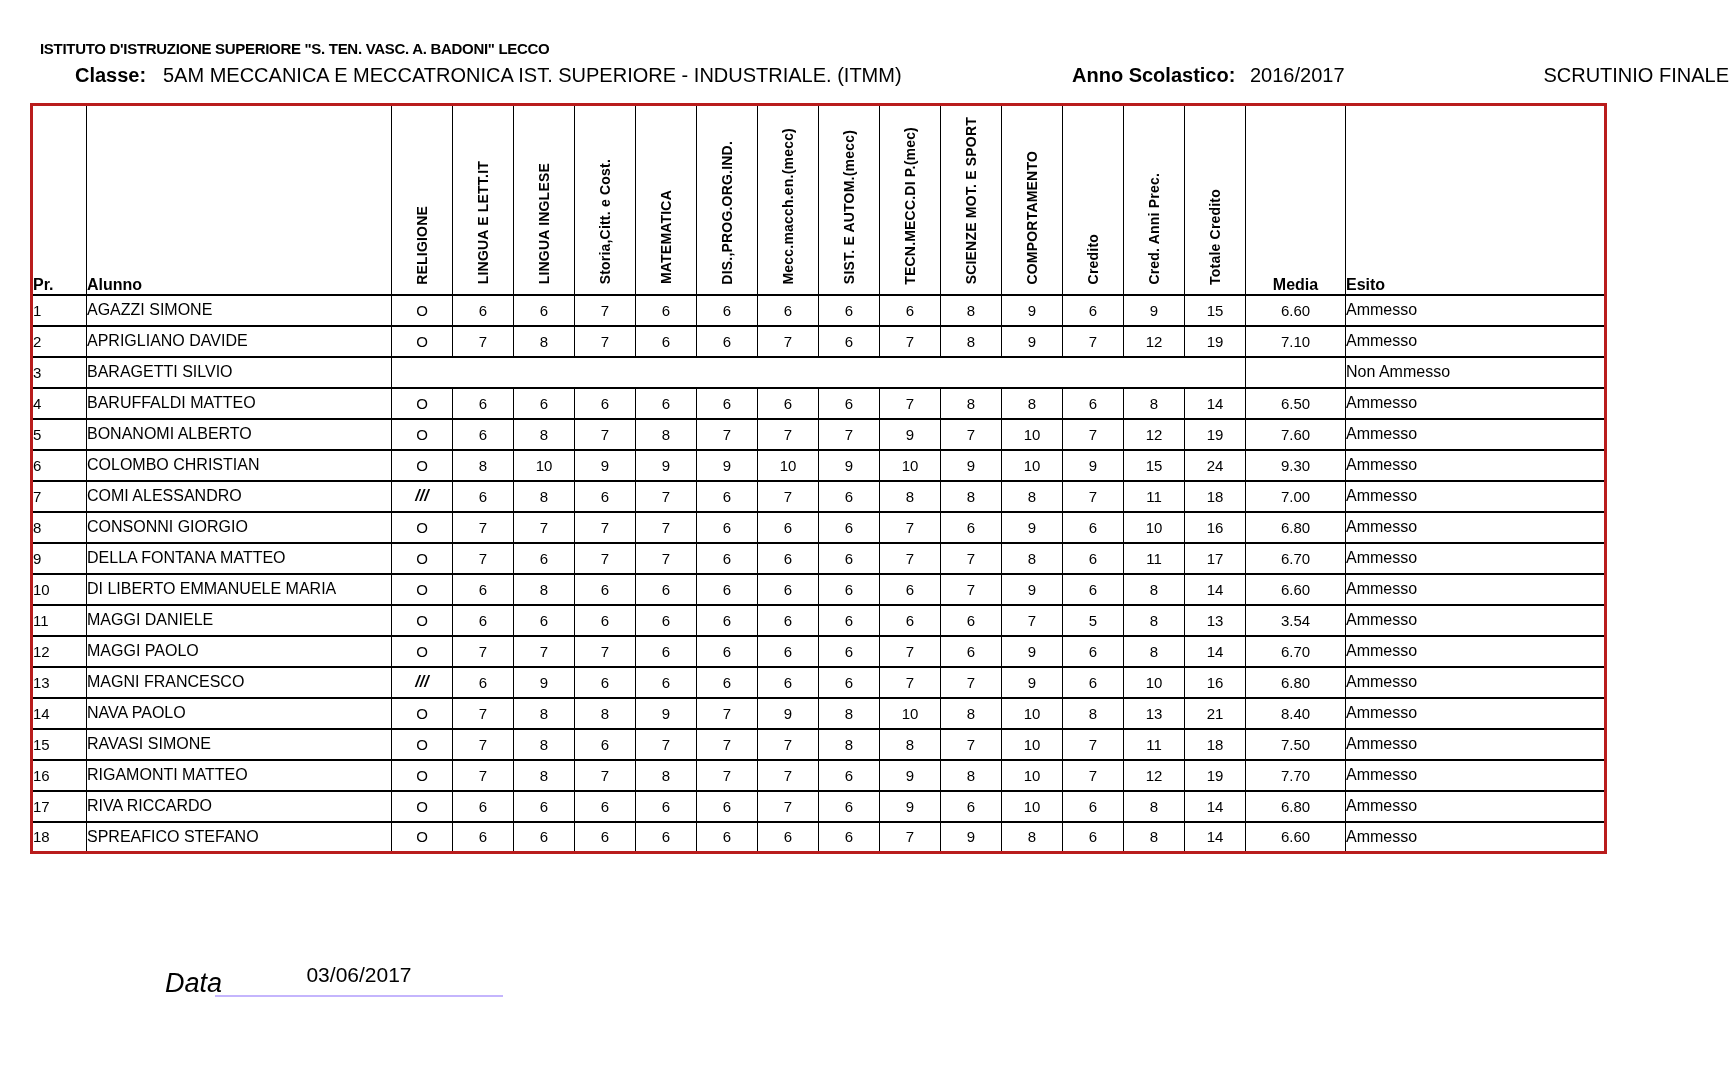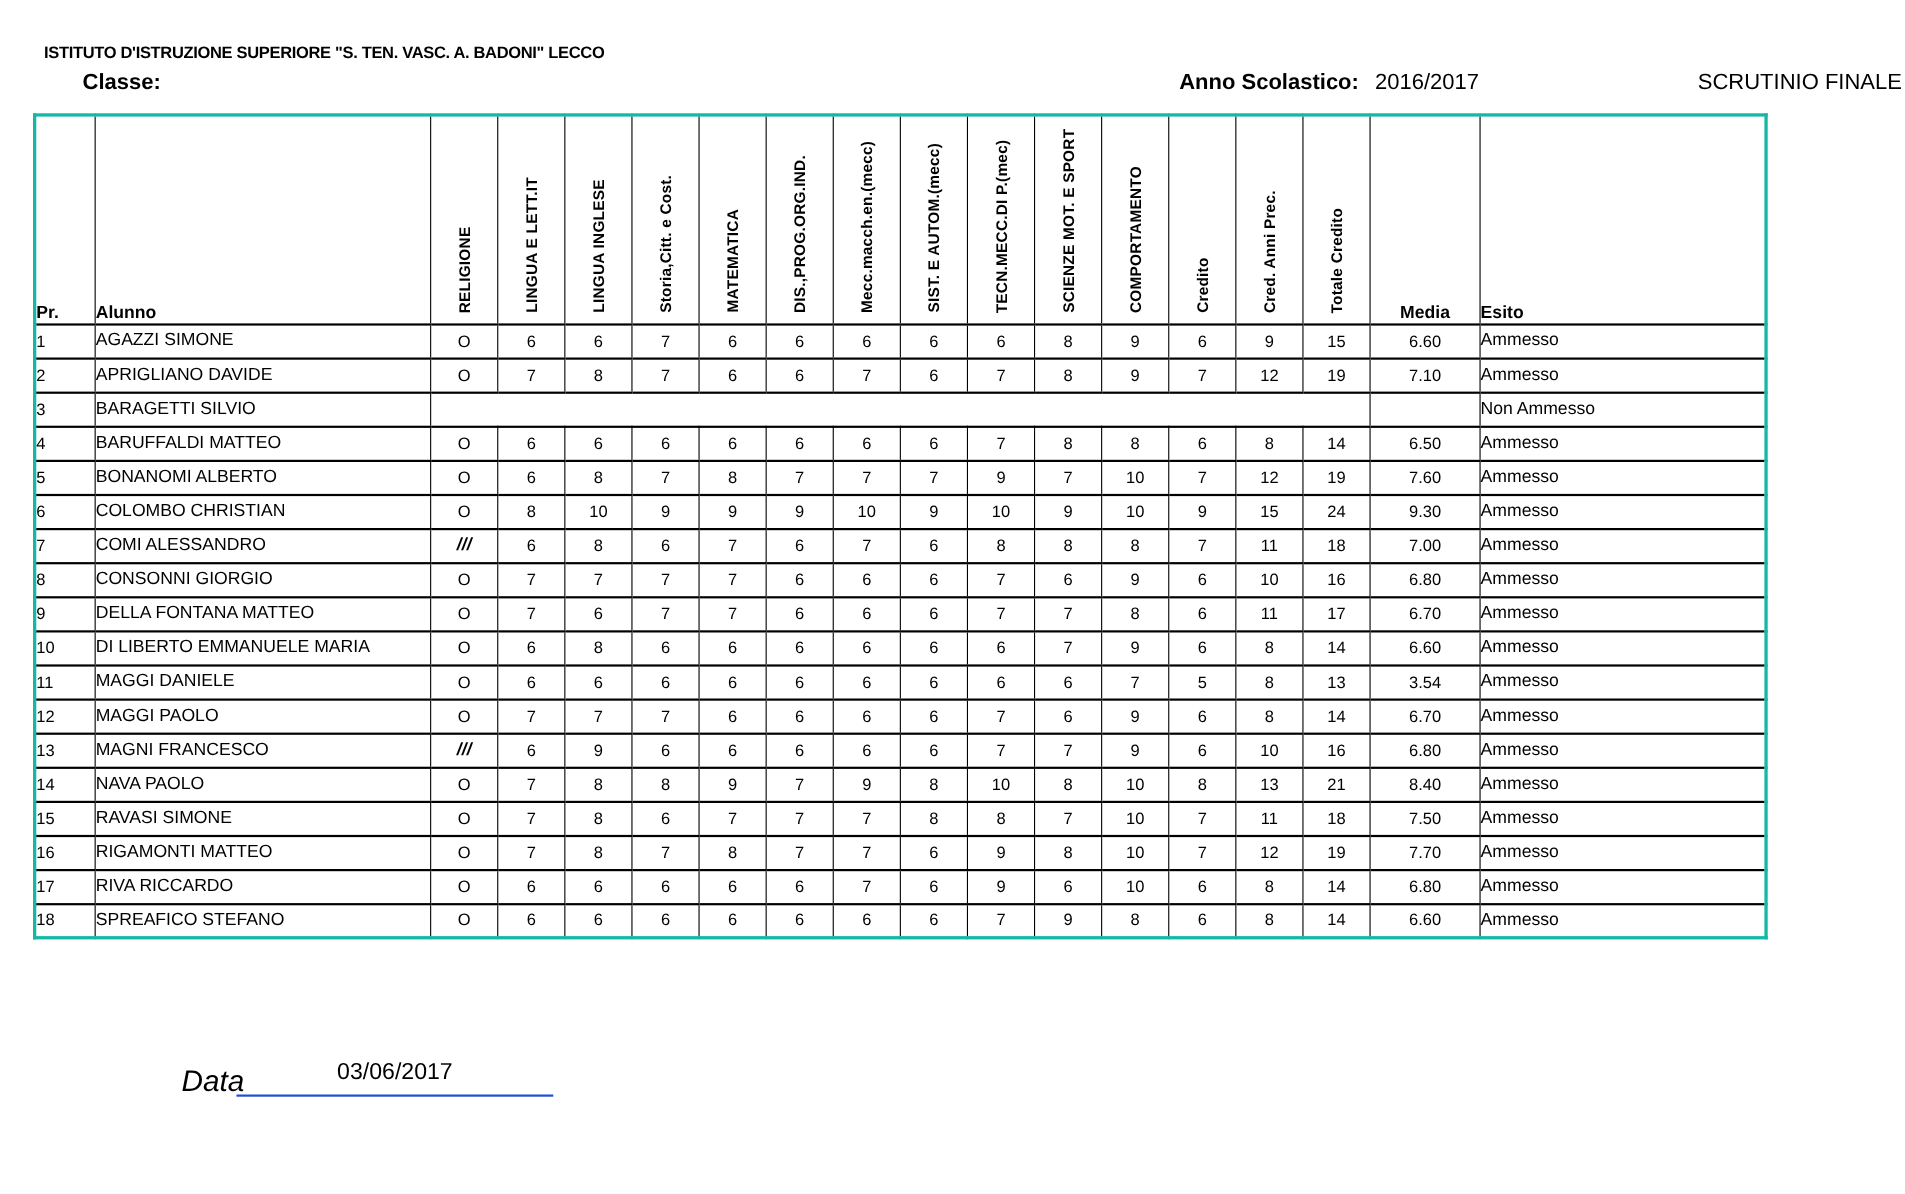--- a/index.html
+++ b/index.html
@@ -40,21 +40,21 @@
   .anno-label     { position: absolute; left: 1072px; top: 0; font-weight: bold; }
   .anno-value     { position: absolute; left: 1250px; top: 0; }
   .scrutinio      { position: absolute; right: 22px; top: 0; }
 
   table.grades {
     position: absolute;
     left: 30px;
     top: 103px;
     border-collapse: collapse;
     table-layout: fixed;
-    border: 3px solid #14b8a6;
+    border: 3px solid #b91c1c;
   }
   table.grades th, table.grades td {
     border-left: 1.5px solid #000;
     border-right: 1.5px solid #000;
     border-top: 2.5px solid #000;
     border-bottom: 2.5px solid #000;
     padding: 0;
     box-sizing: border-box;
     overflow: visible;
   }
@@ -98,21 +98,21 @@
   }
   .footer-date .data-label { display: inline-block; }
   .date-underline {
     position: absolute;
     left: 215px;
     top: 963px;
     width: 288px;
     text-align: center;
     font-size: 21px;
     padding-bottom: 8px;
-    border-bottom: 2px solid #1d4ed8;
+    border-bottom: 2px solid #c4b5fd;
   }
   .signature-block {
     position: absolute;
     left: 1075px;
     top: 958px;
     width: 440px;
     text-align: center;
     font-size: 21px;
   }
   .signature-title { display: block; margin-bottom: 6px; }
@@ -124,20 +124,21 @@
 </style>
 </head>
 <body>
 
 <div id="page">
 
   <div class="school-title">ISTITUTO D'ISTRUZIONE SUPERIORE "S. TEN. VASC. A. BADONI" LECCO</div>
 
   <div class="class-line">
     <span class="classe-label">Classe:</span>
+    <span class="classe-value">5AM MECCANICA E MECCATRONICA  IST. SUPERIORE - INDUSTRIALE. (ITMM)</span>
     <span class="anno-label">Anno Scolastico:</span>
     <span class="anno-value">2016/2017</span>
     <span class="scrutinio">SCRUTINIO FINALE</span>
   </div>
 
   <table class="grades">
     <colgroup>
       <col style="width:55px">
       <col style="width:305px">
       <col style="width:61px">

